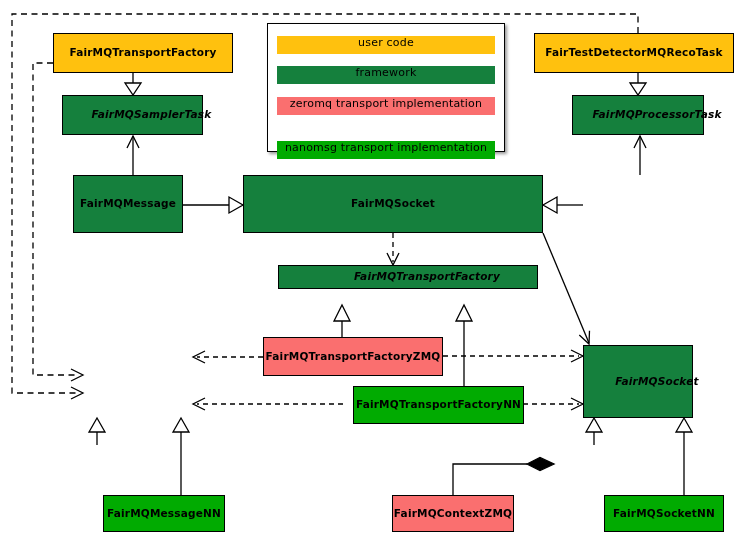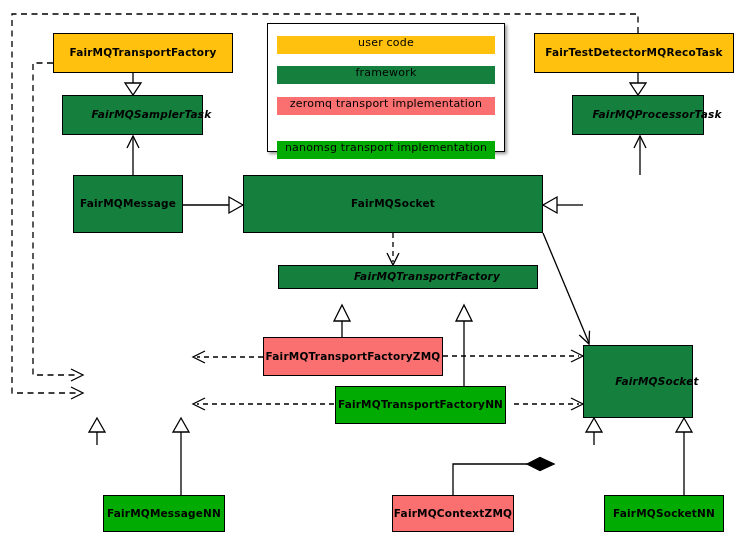--- a/index.html
+++ b/index.html
@@ -170,21 +170,21 @@
 
   <div class="node c-fw" style="left:73px;top:175px;width:110px;height:58px">FairMQMessage</div>
 
   <div class="node c-fw" style="left:243px;top:175px;width:300px;height:58px">FairMQSocket</div>
 
 
   <div class="node c-fw abstract" style="left:278px;top:265px;width:260px;height:24px">FairMQTransportFactory</div>
 
   <div class="node c-zmq" style="left:263px;top:337px;width:180px;height:39px">FairMQTransportFactoryZMQ</div>
 
-  <div class="node c-nn" style="left:335px;top:386px;width:171px;height:38px">FairMQTransportFactoryNN</div>
+  <div class="node c-nn" style="left:353px;top:386px;width:171px;height:38px">FairMQTransportFactoryNN</div>
 
 
   <div class="node c-fw abstract" style="left:583px;top:345px;width:110px;height:73px">FairMQSocket</div>
 
 
   <div class="node c-nn" style="left:103px;top:495px;width:122px;height:37px">FairMQMessageNN</div>
 
   <div class="node c-zmq" style="left:392px;top:495px;width:122px;height:37px">FairMQContextZMQ</div>
 
 

